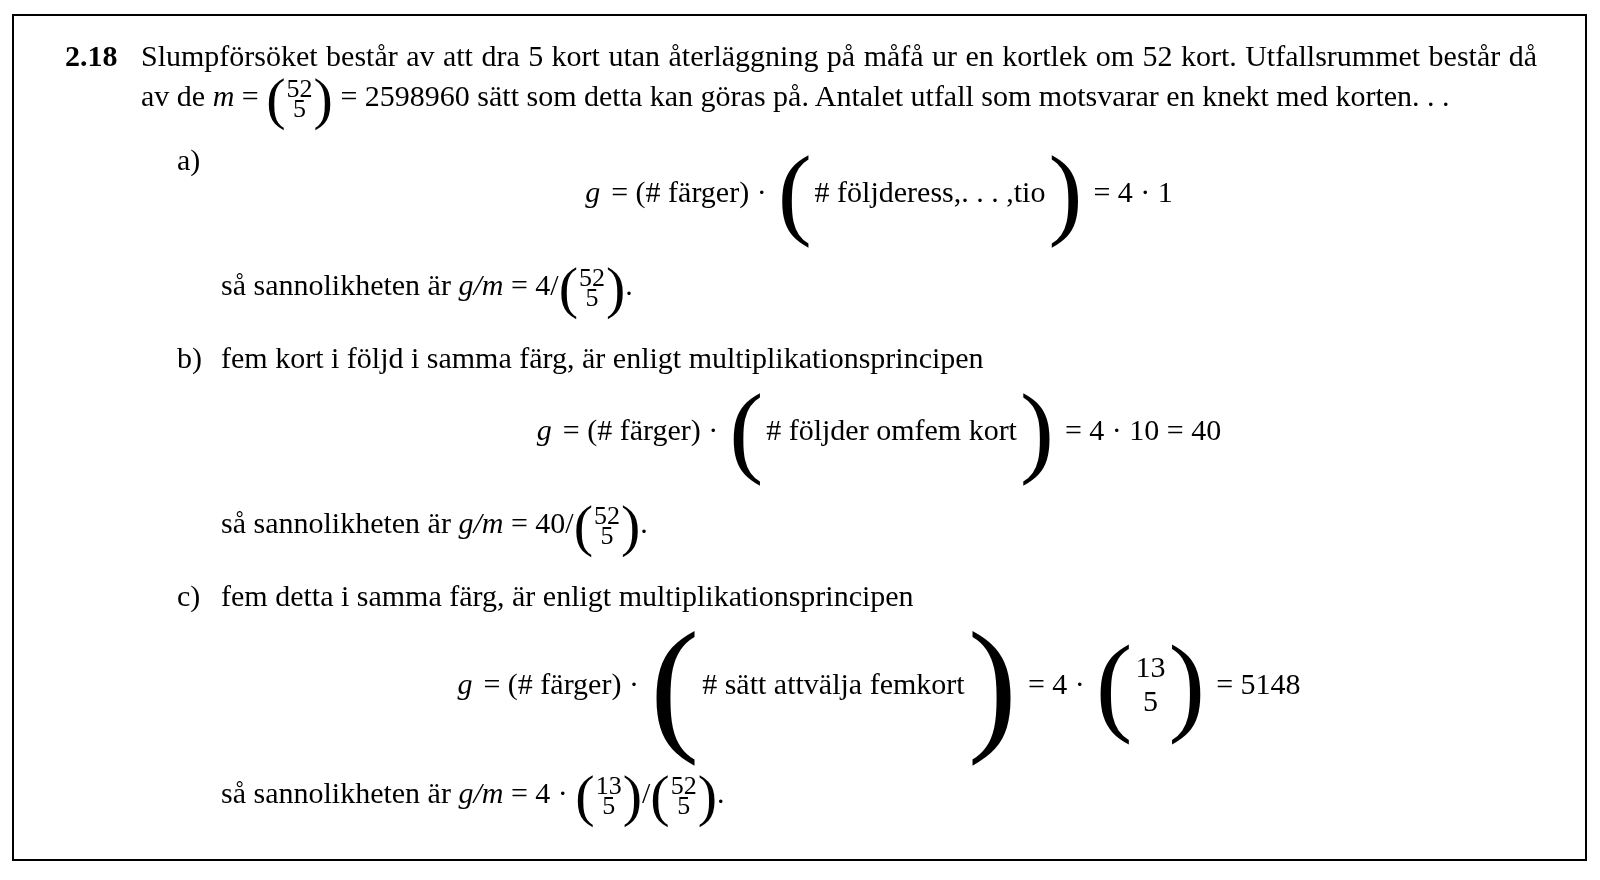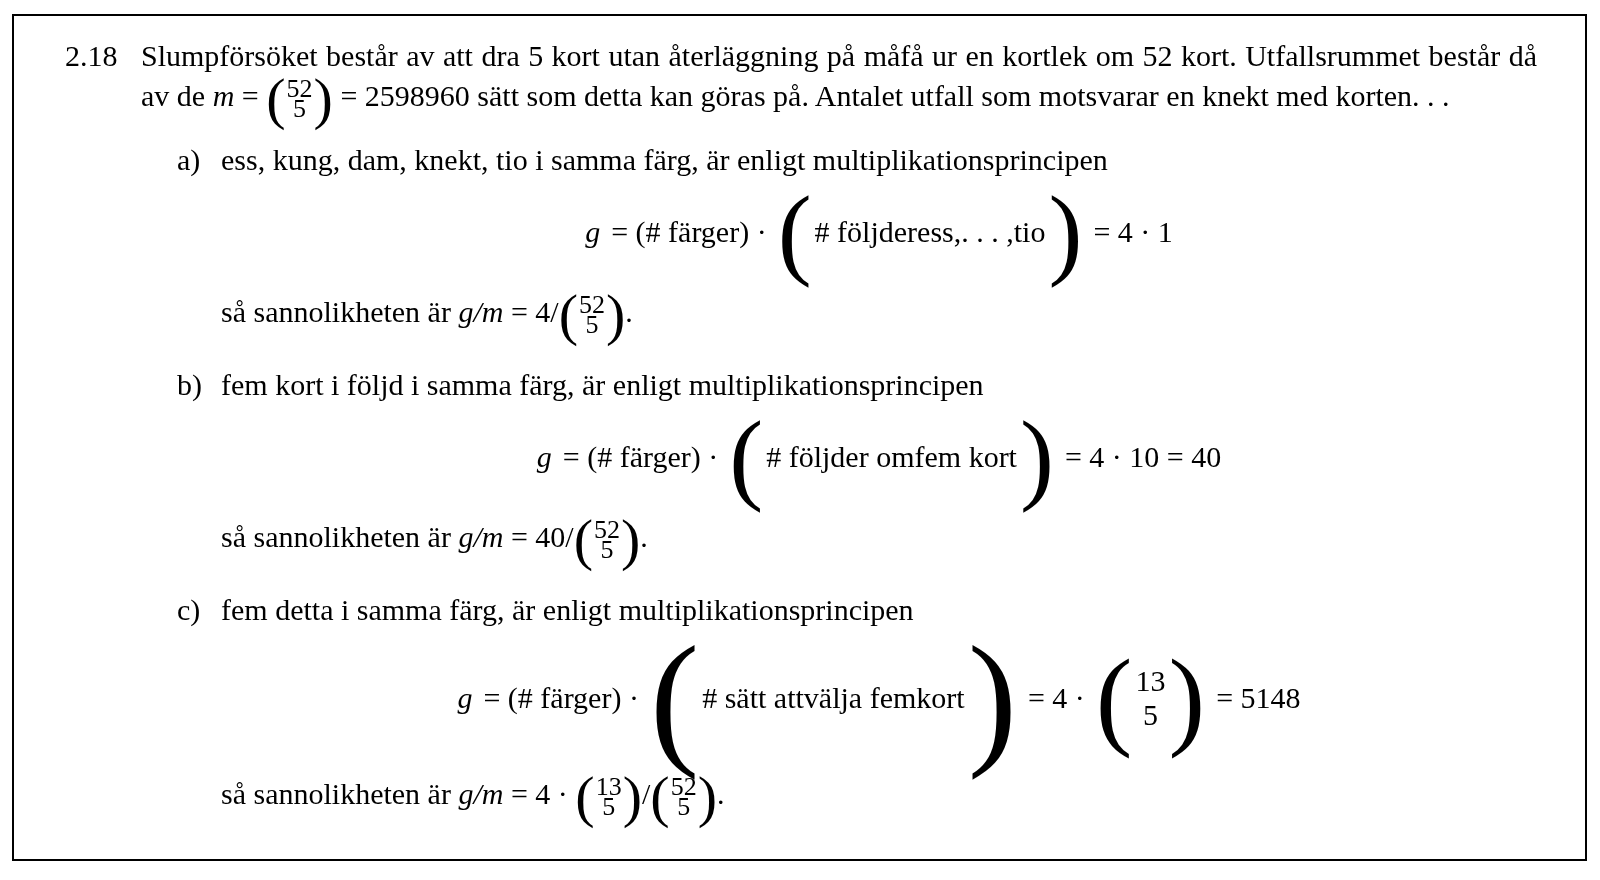--- a/index.html
+++ b/index.html
@@ -19,21 +19,21 @@
     top: 14px;
     width: 1575px;
     height: 847px;
     border: 2px solid #000000;
     box-sizing: border-box;
     padding: 20px 48px 0 51px;
   }
   
   .problem { display: flex; }
   .pnum {
-    font-weight: normal;
+    font-weight: bold;
     width: 76px;
     flex-shrink: 0;
     line-height: 40px;
   }
   .ptext {
     flex: 1;
     text-align: justify;
     line-height: 40px;
   }
   
@@ -77,21 +77,21 @@
     column-gap: 1px;
   }
   .binom .bp { font-size: 58px; }
   .bstack {
     display: flex;
     flex-direction: column;
     align-items: center;
     font-size: 26px;
     line-height: 20px;
   }
-  .item-tail { height: 58px; line-height: 58px; margin-top: 3px; }
+  .item-tail { height: 58px; line-height: 58px; margin-top: 16px; }
 </style>
 </head>
 <body>
 
 <div class="frame">
 
   <div class="problem">
     <div class="pnum">2.18</div>
     <div class="ptext"><span>Slumpförsöket består av att dra 5 kort utan återläggning på måfå ur en kortlek om 52 kort. Utfallsrummet består då av de</span>
       <span class="iv">m</span>
@@ -106,21 +106,20 @@
         </span>
       <span>= 2598960</span>
       <span>sätt som detta kan göras på. Antalet utfall som motsvarar en knekt med korten. . .</span></div>
   </div>
 
   <div class="items">
 
     <div class="item">
       <div class="ilabel">a)</div>
       <div class="ibody">
-        <div class="lead">ess, kung, dam, knekt, tio i samma färg, är enligt multiplikationsprincipen</div>
         <div class="formula f2">
           <span class="iv">g</span>
           <span>= (# färger) ·</span>
           <span class="bigdelim">
               <span class="bp bp2">(</span>
               <span class="note">
                 <span># följder</span>
                 <span>ess,. . . ,tio</span>
               </span>
               <span class="bp bp2">)</span>

